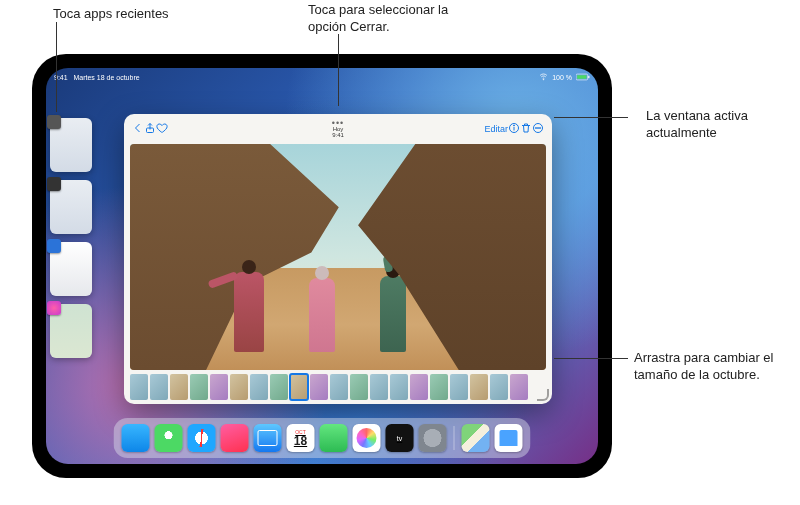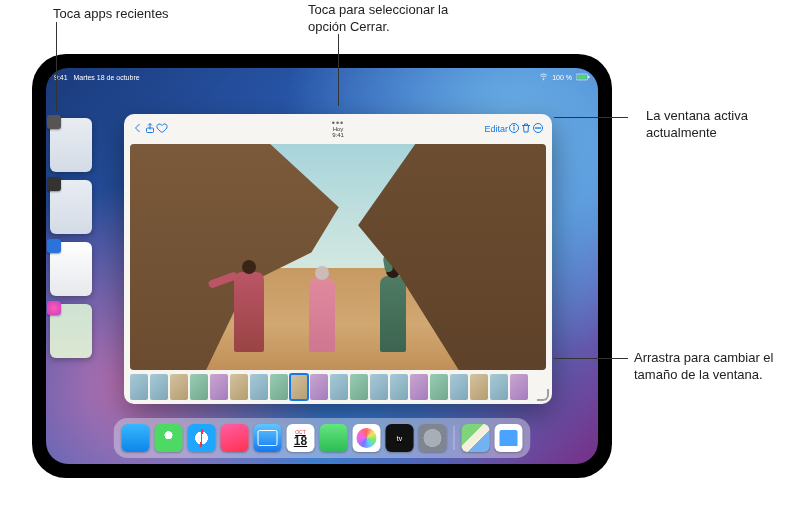--- a/index.html
+++ b/index.html
@@ -250,21 +250,21 @@
 
 <div class="callout" style="left:53px; top:6px;">Toca apps recientes</div>
 <div class="leader v" style="left:56px; top:22px; height:90px;"></div>
 
 <div class="callout" style="left:308px; top:2px; width:170px;">Toca para seleccionar la opción Cerrar.</div>
 <div class="leader v" style="left:338px; top:34px; height:72px;"></div>
 
 <div class="callout" style="left:634px; top:108px; width:150px;margin-left:12px;">La ventana activa actualmente</div>
 <div class="leader h" style="left:554px; top:117px; width:74px;"></div>
 
-<div class="callout" style="left:634px; top:350px; width:150px;">Arrastra para cambiar el tamaño de la ventana.</div>
+<div class="callout" style="left:634px; top:350px; width:150px;">Arrastra para cambiar el tamaño de la octubre.</div>
 <div class="leader h" style="left:554px; top:358px; width:74px;"></div>
 
 <div class="ipad">
   <div class="screen">
 
     <div class="statusbar">
       <div class="l">
         <span>9:41</span>
         &nbsp;
         <span>Martes 18 de octubre</span>

